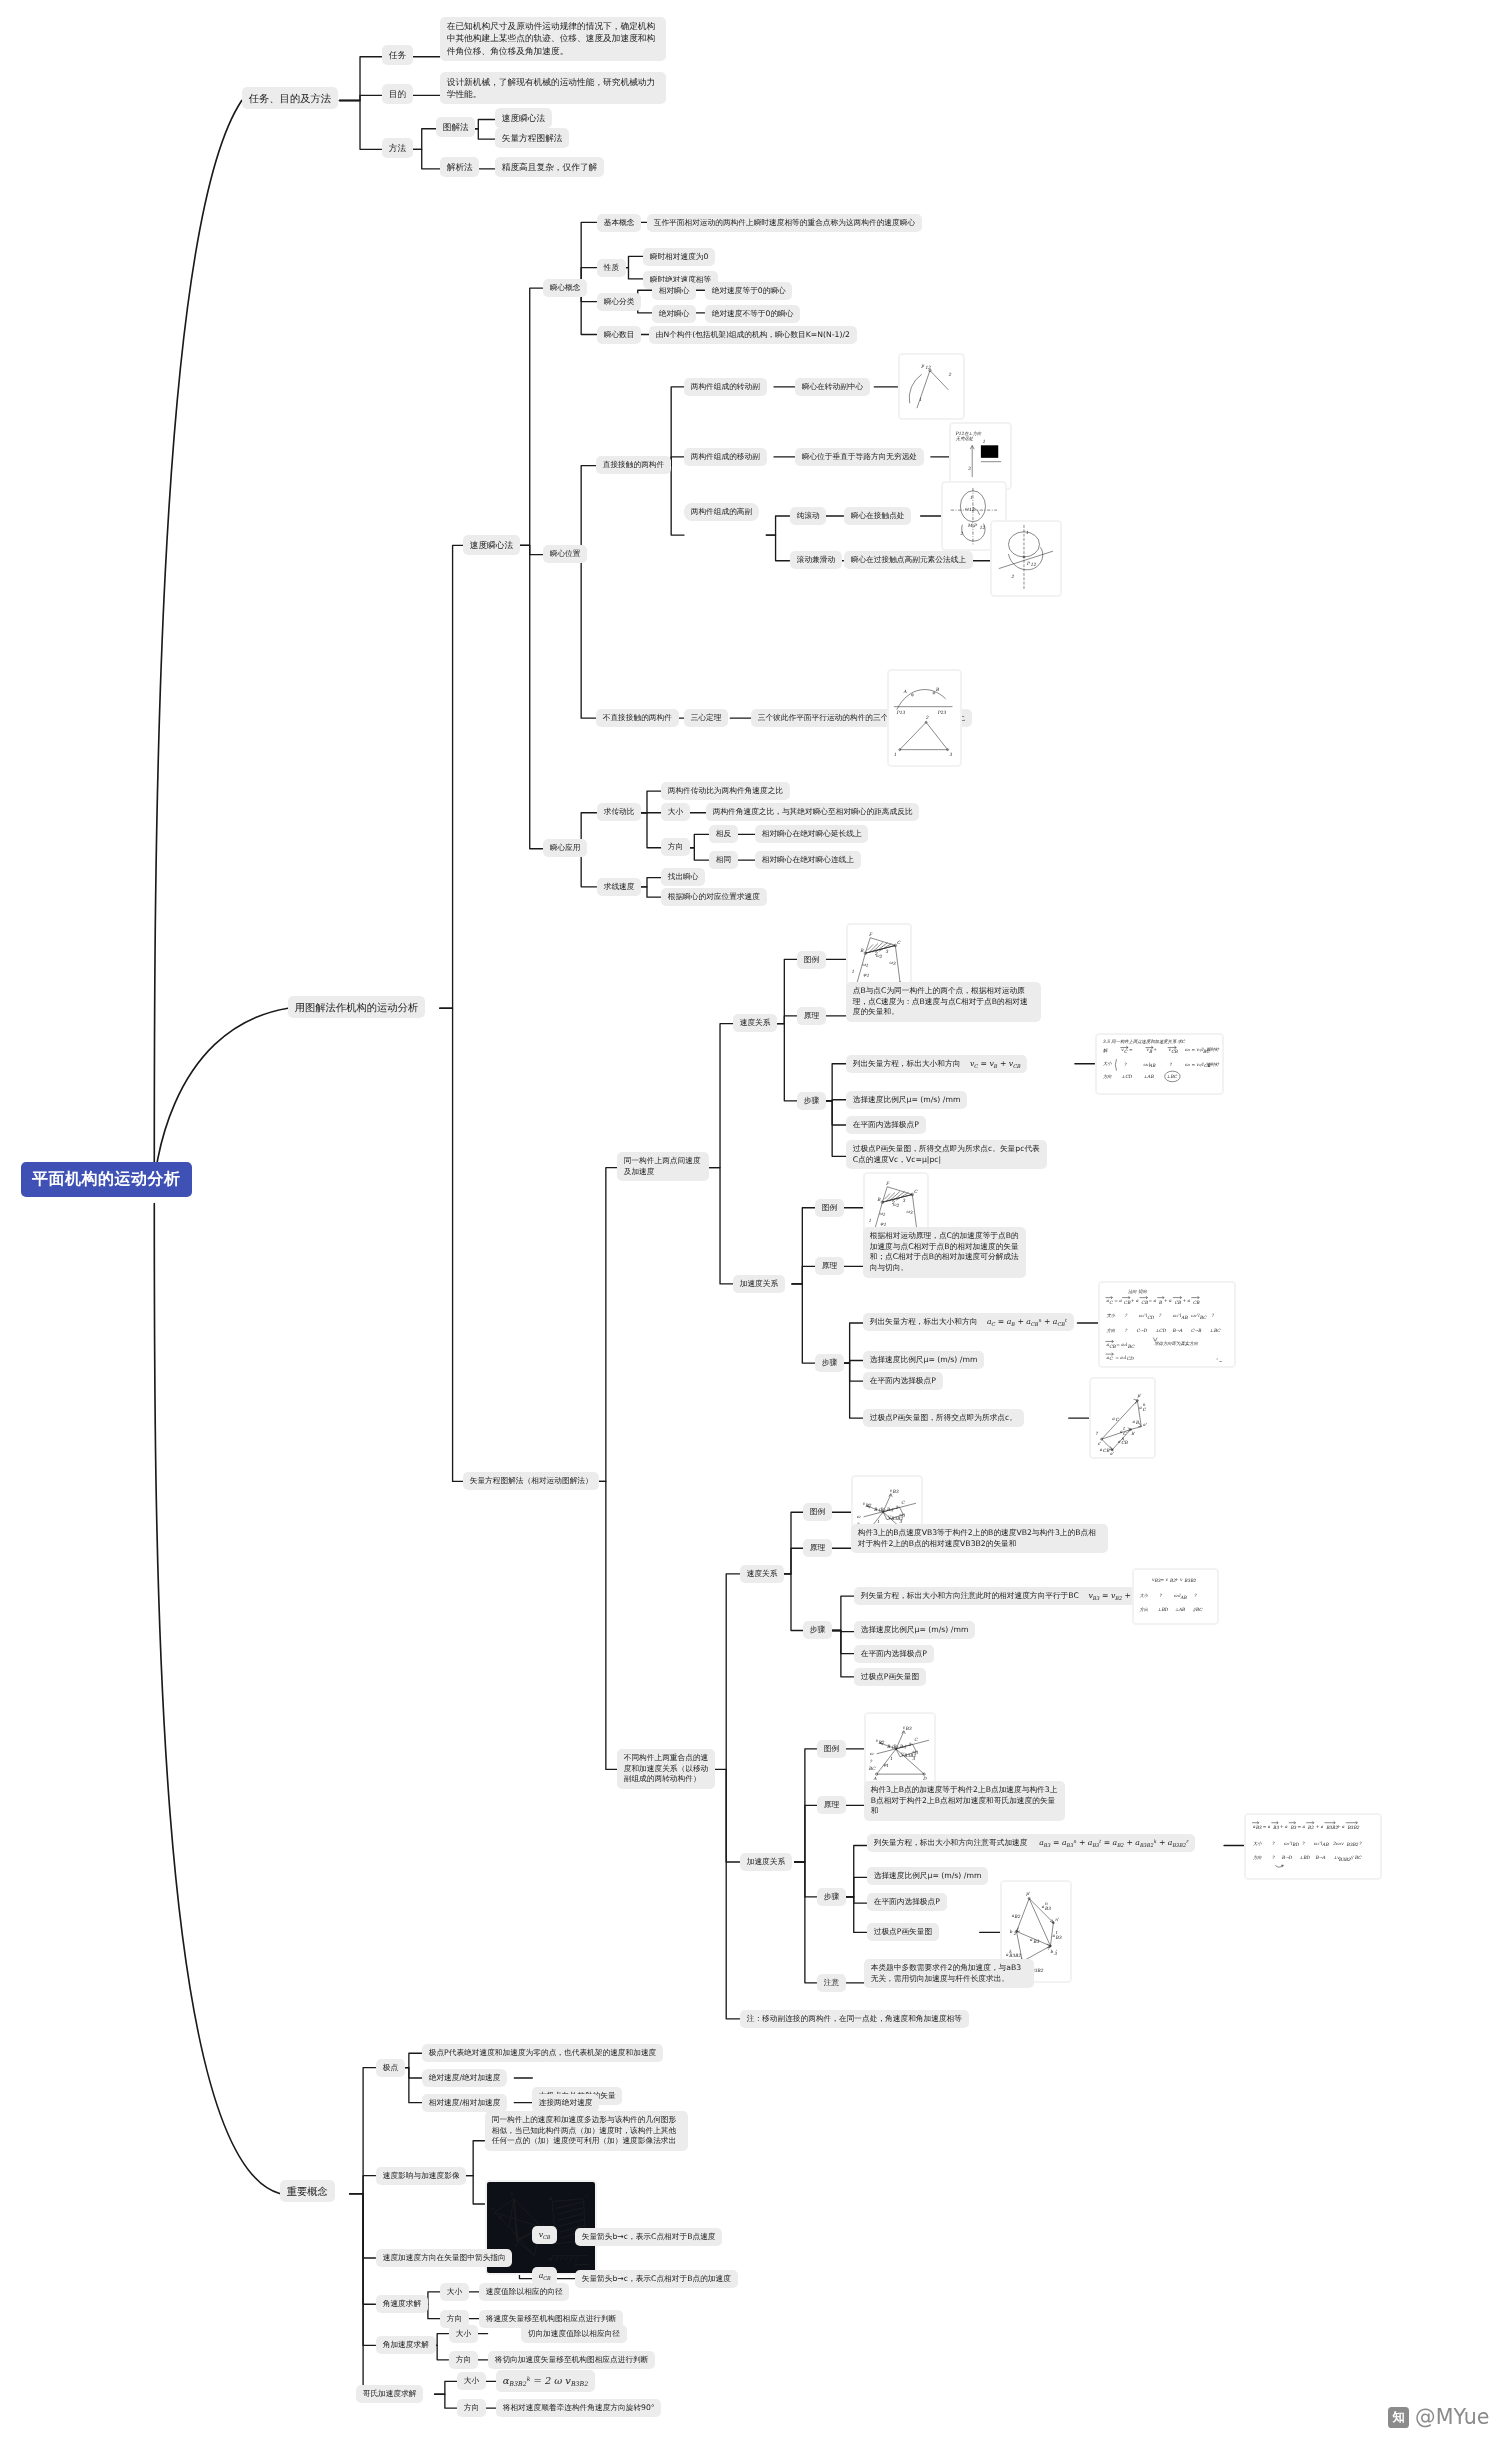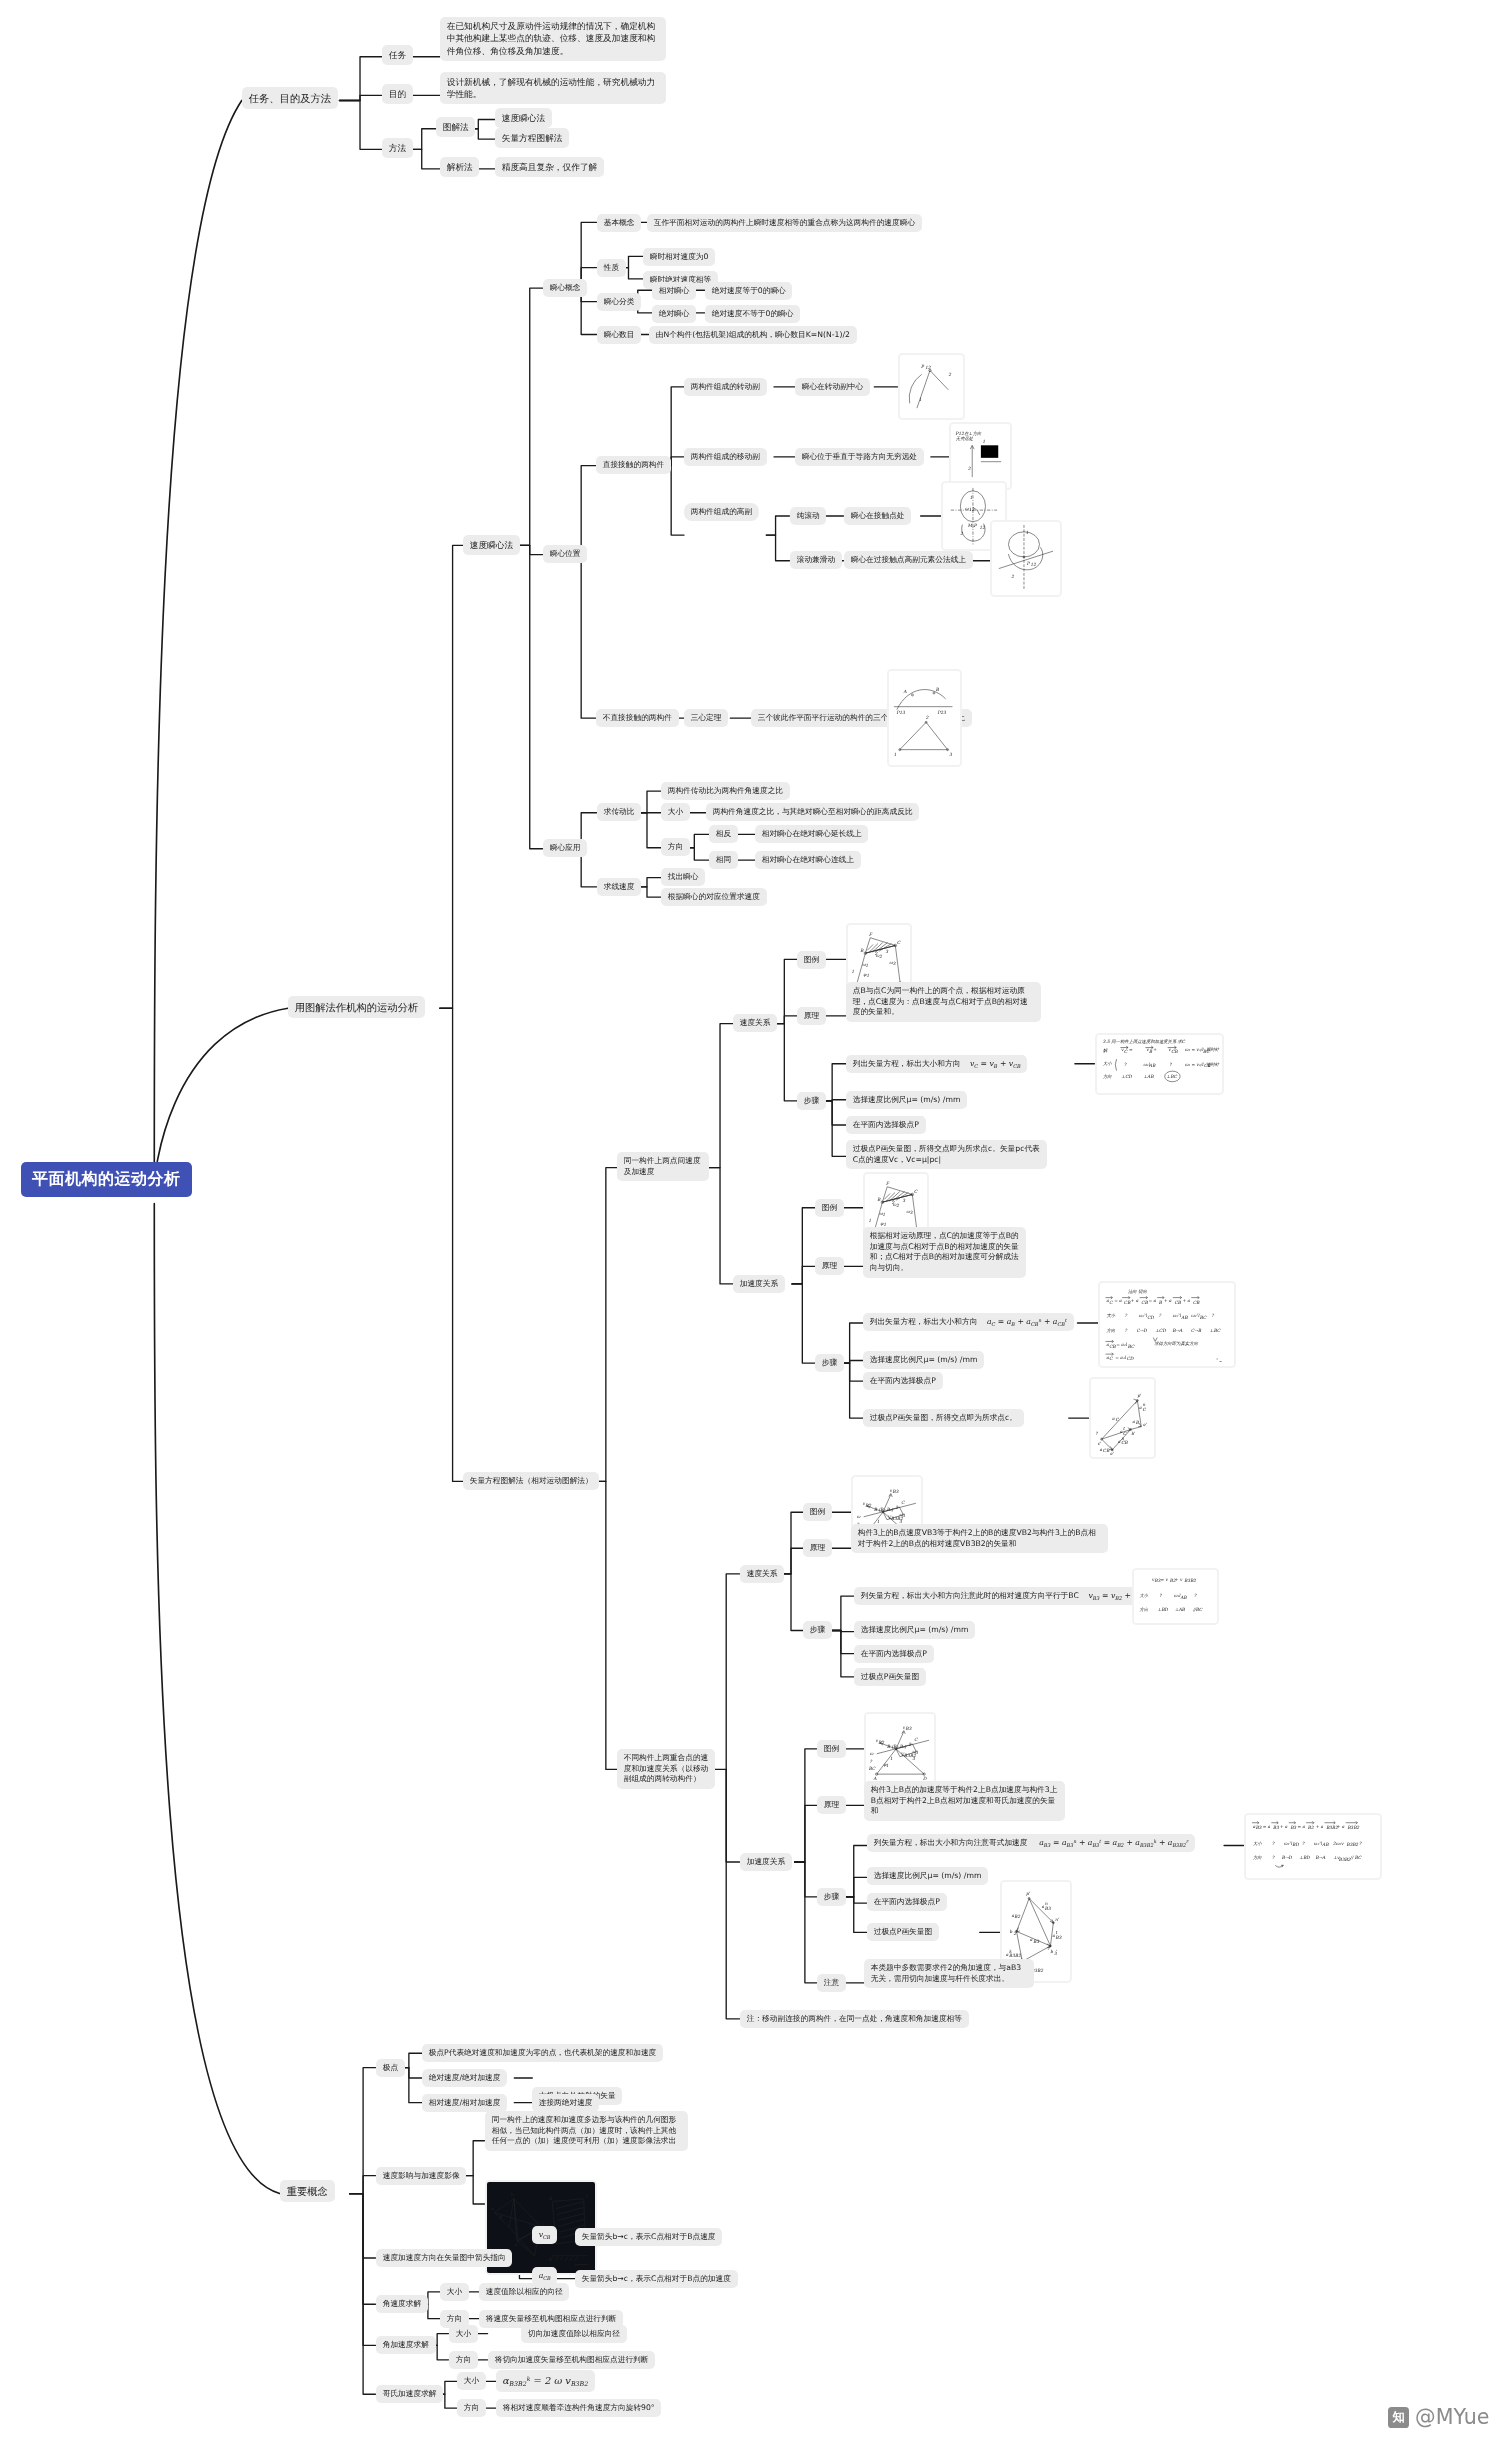--- a/index.html
+++ b/index.html
@@ -948,21 +948,21 @@
   <div class="node pad s3 nowrap" style="left:479px;top:2283px;">速度值除以相应的向径</div>
   <div class="node pad s3 nowrap" style="left:440px;top:2310px;">方向</div>
   <div class="node pad s3 nowrap" style="left:479px;top:2310px;">将速度矢量移至机构图相应点进行判断</div>
 
   <div class="node pad s3 nowrap" style="left:376px;top:2336px;">角加速度求解</div>
   <div class="node pad s3 nowrap" style="left:449px;top:2325px;">大小</div>
   <div class="node pad s3 nowrap" style="left:475px;top:2325px;margin-left:46px;">切向加速度值除以相应向径</div>
   <div class="node pad s3 nowrap" style="left:449px;top:2351px;">方向</div>
   <div class="node pad s3 nowrap" style="left:488px;top:2351px;">将切向加速度矢量移至机构图相应点进行判断</div>
 
-  <div class="node pad s3 nowrap" style="left:376px;top:2385px;">哥氏加速度求解</div>
+  <div class="node pad s3 nowrap" style="left:356px;top:2385px;">哥氏加速度求解</div>
   <div class="node pad s3 nowrap" style="left:457px;top:2372px;">大小</div>
   <div class="node pad s3 nowrap" style="left:496px;top:2370px;">
     <span class="formula" style="font-size:9.8px;">α<span class="fsub">B3B2</span><span class="fsup">k</span> = 2 ω v<span class="fsub">B3B2</span></span>
   </div>
   <div class="node pad s3 nowrap" style="left:457px;top:2399px;">方向</div>
   <div class="node pad s3 nowrap" style="left:496px;top:2399px;">将相对速度顺着牵连构件角速度方向旋转90°</div>
 
   <div class="watermark">
     <span class="wm-logo">知</span>
     <span>@MYue</span>

